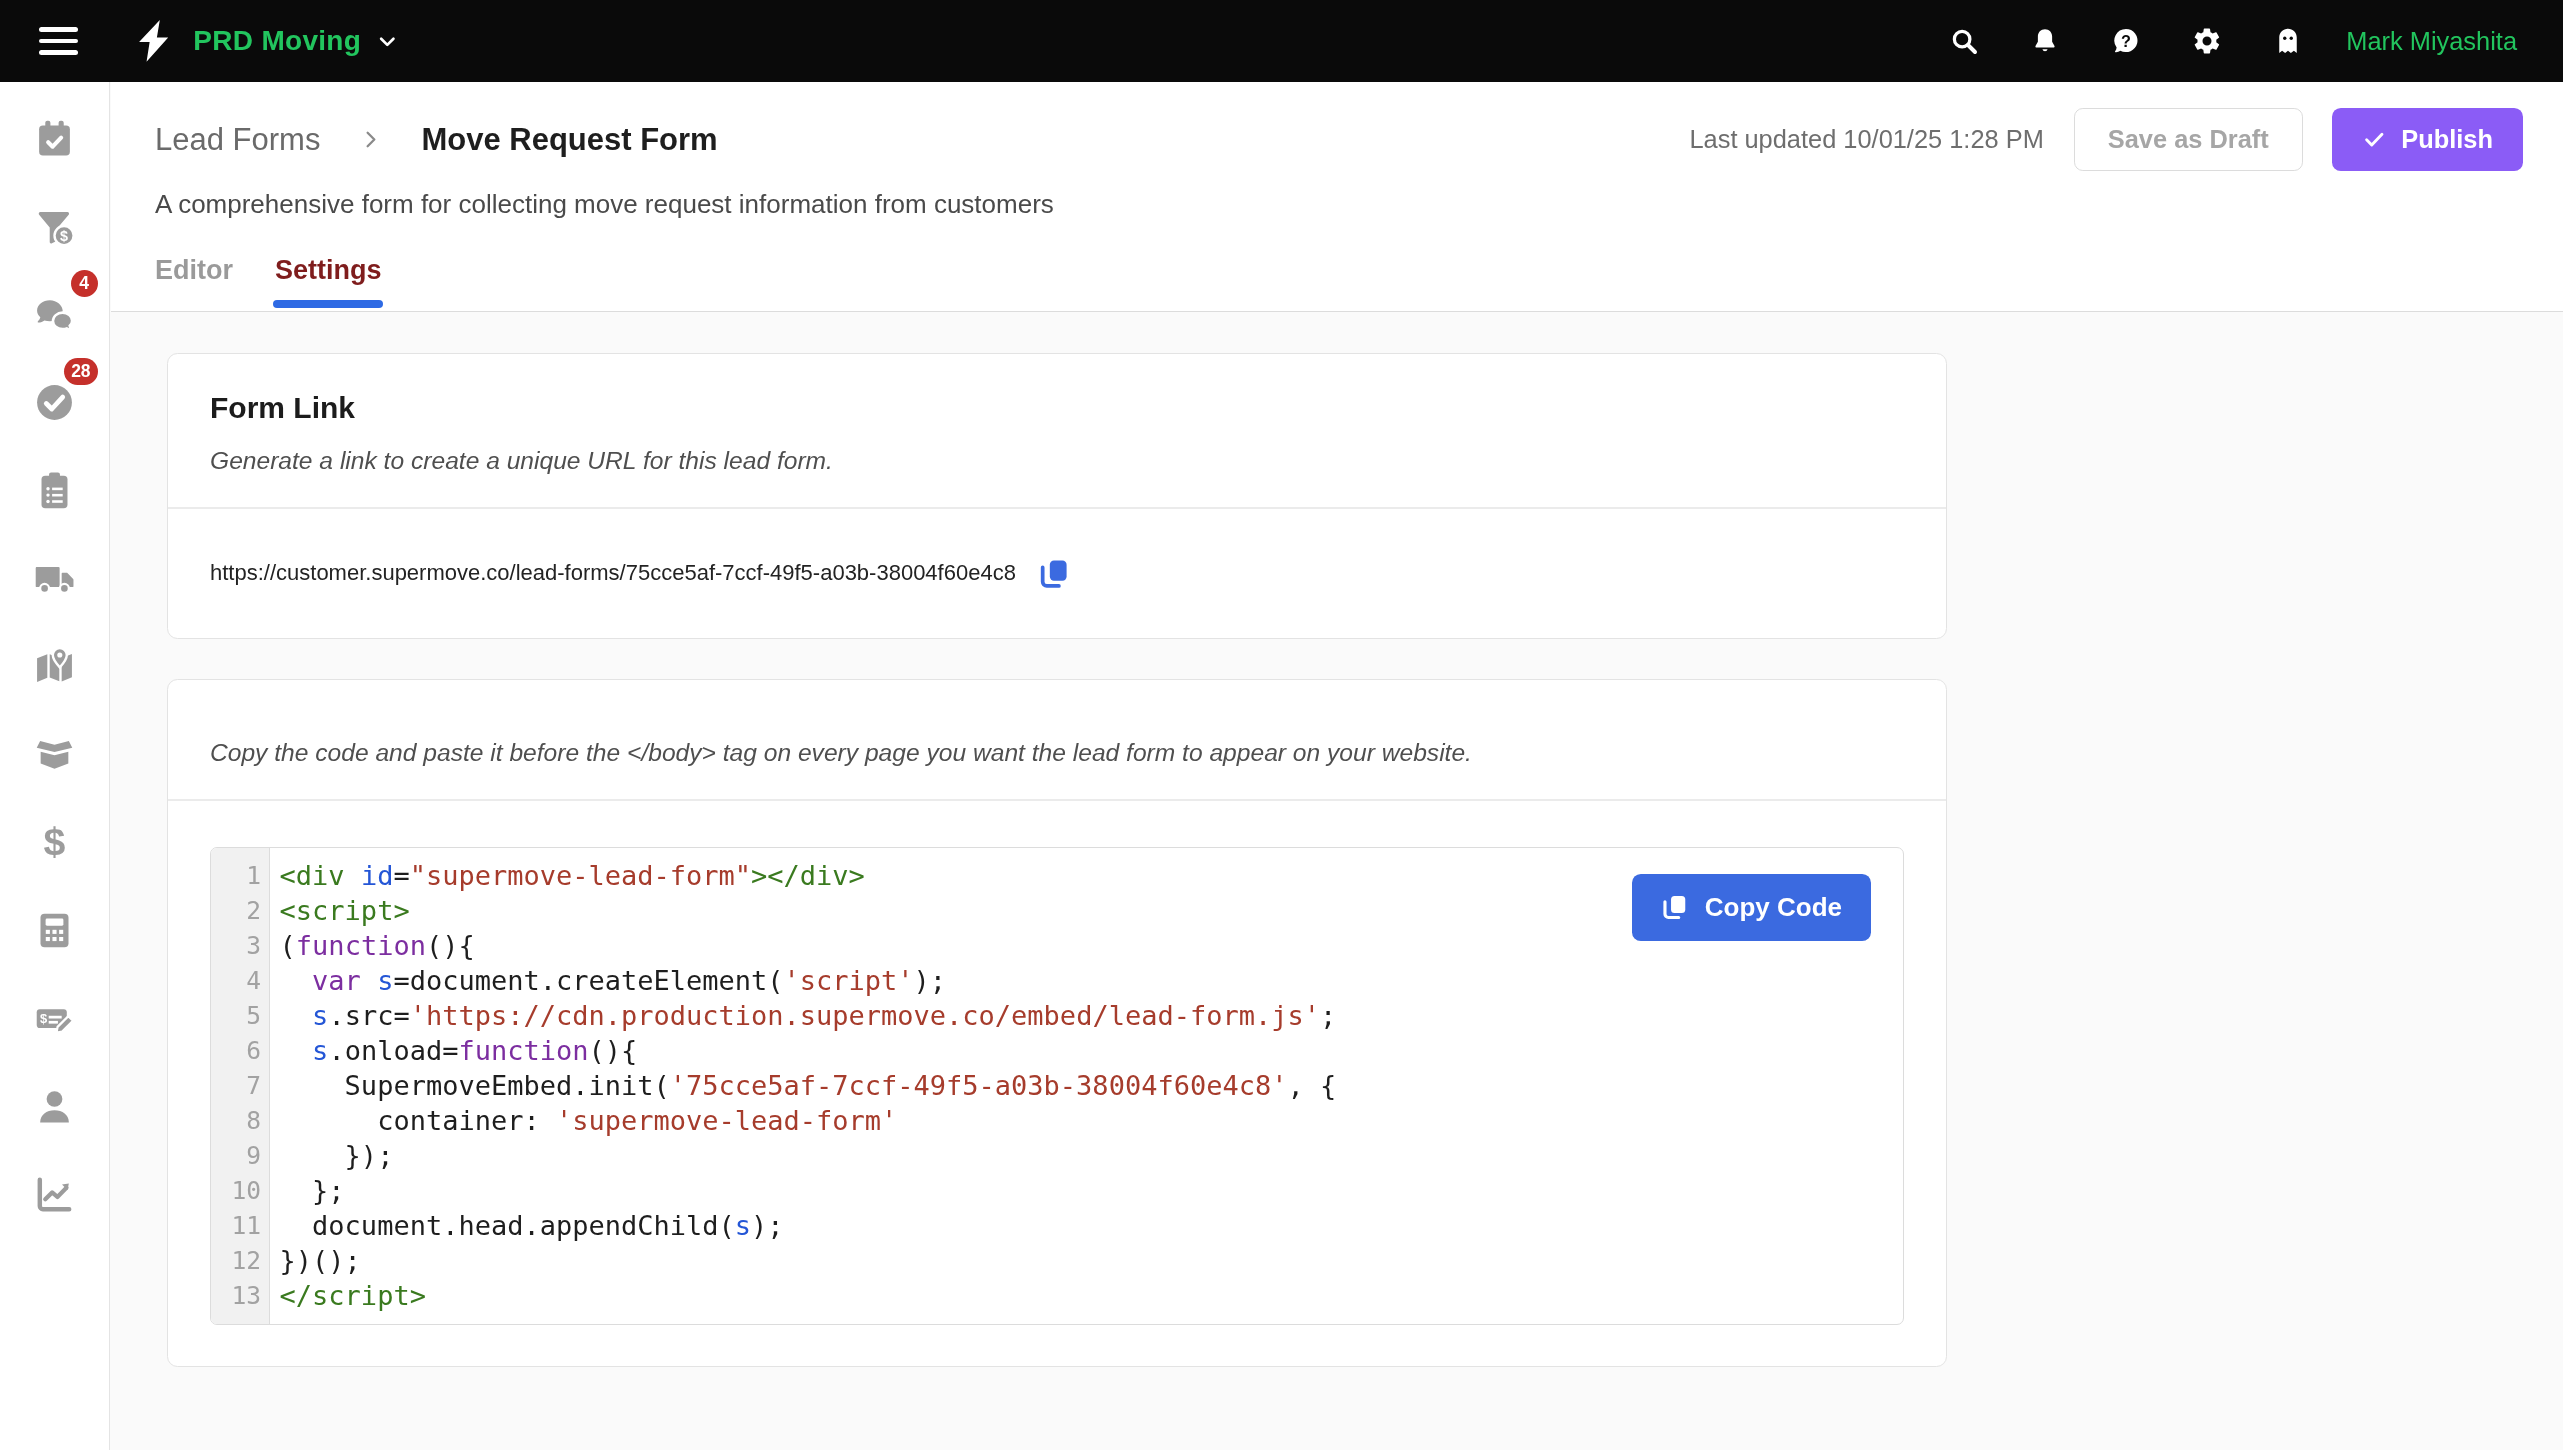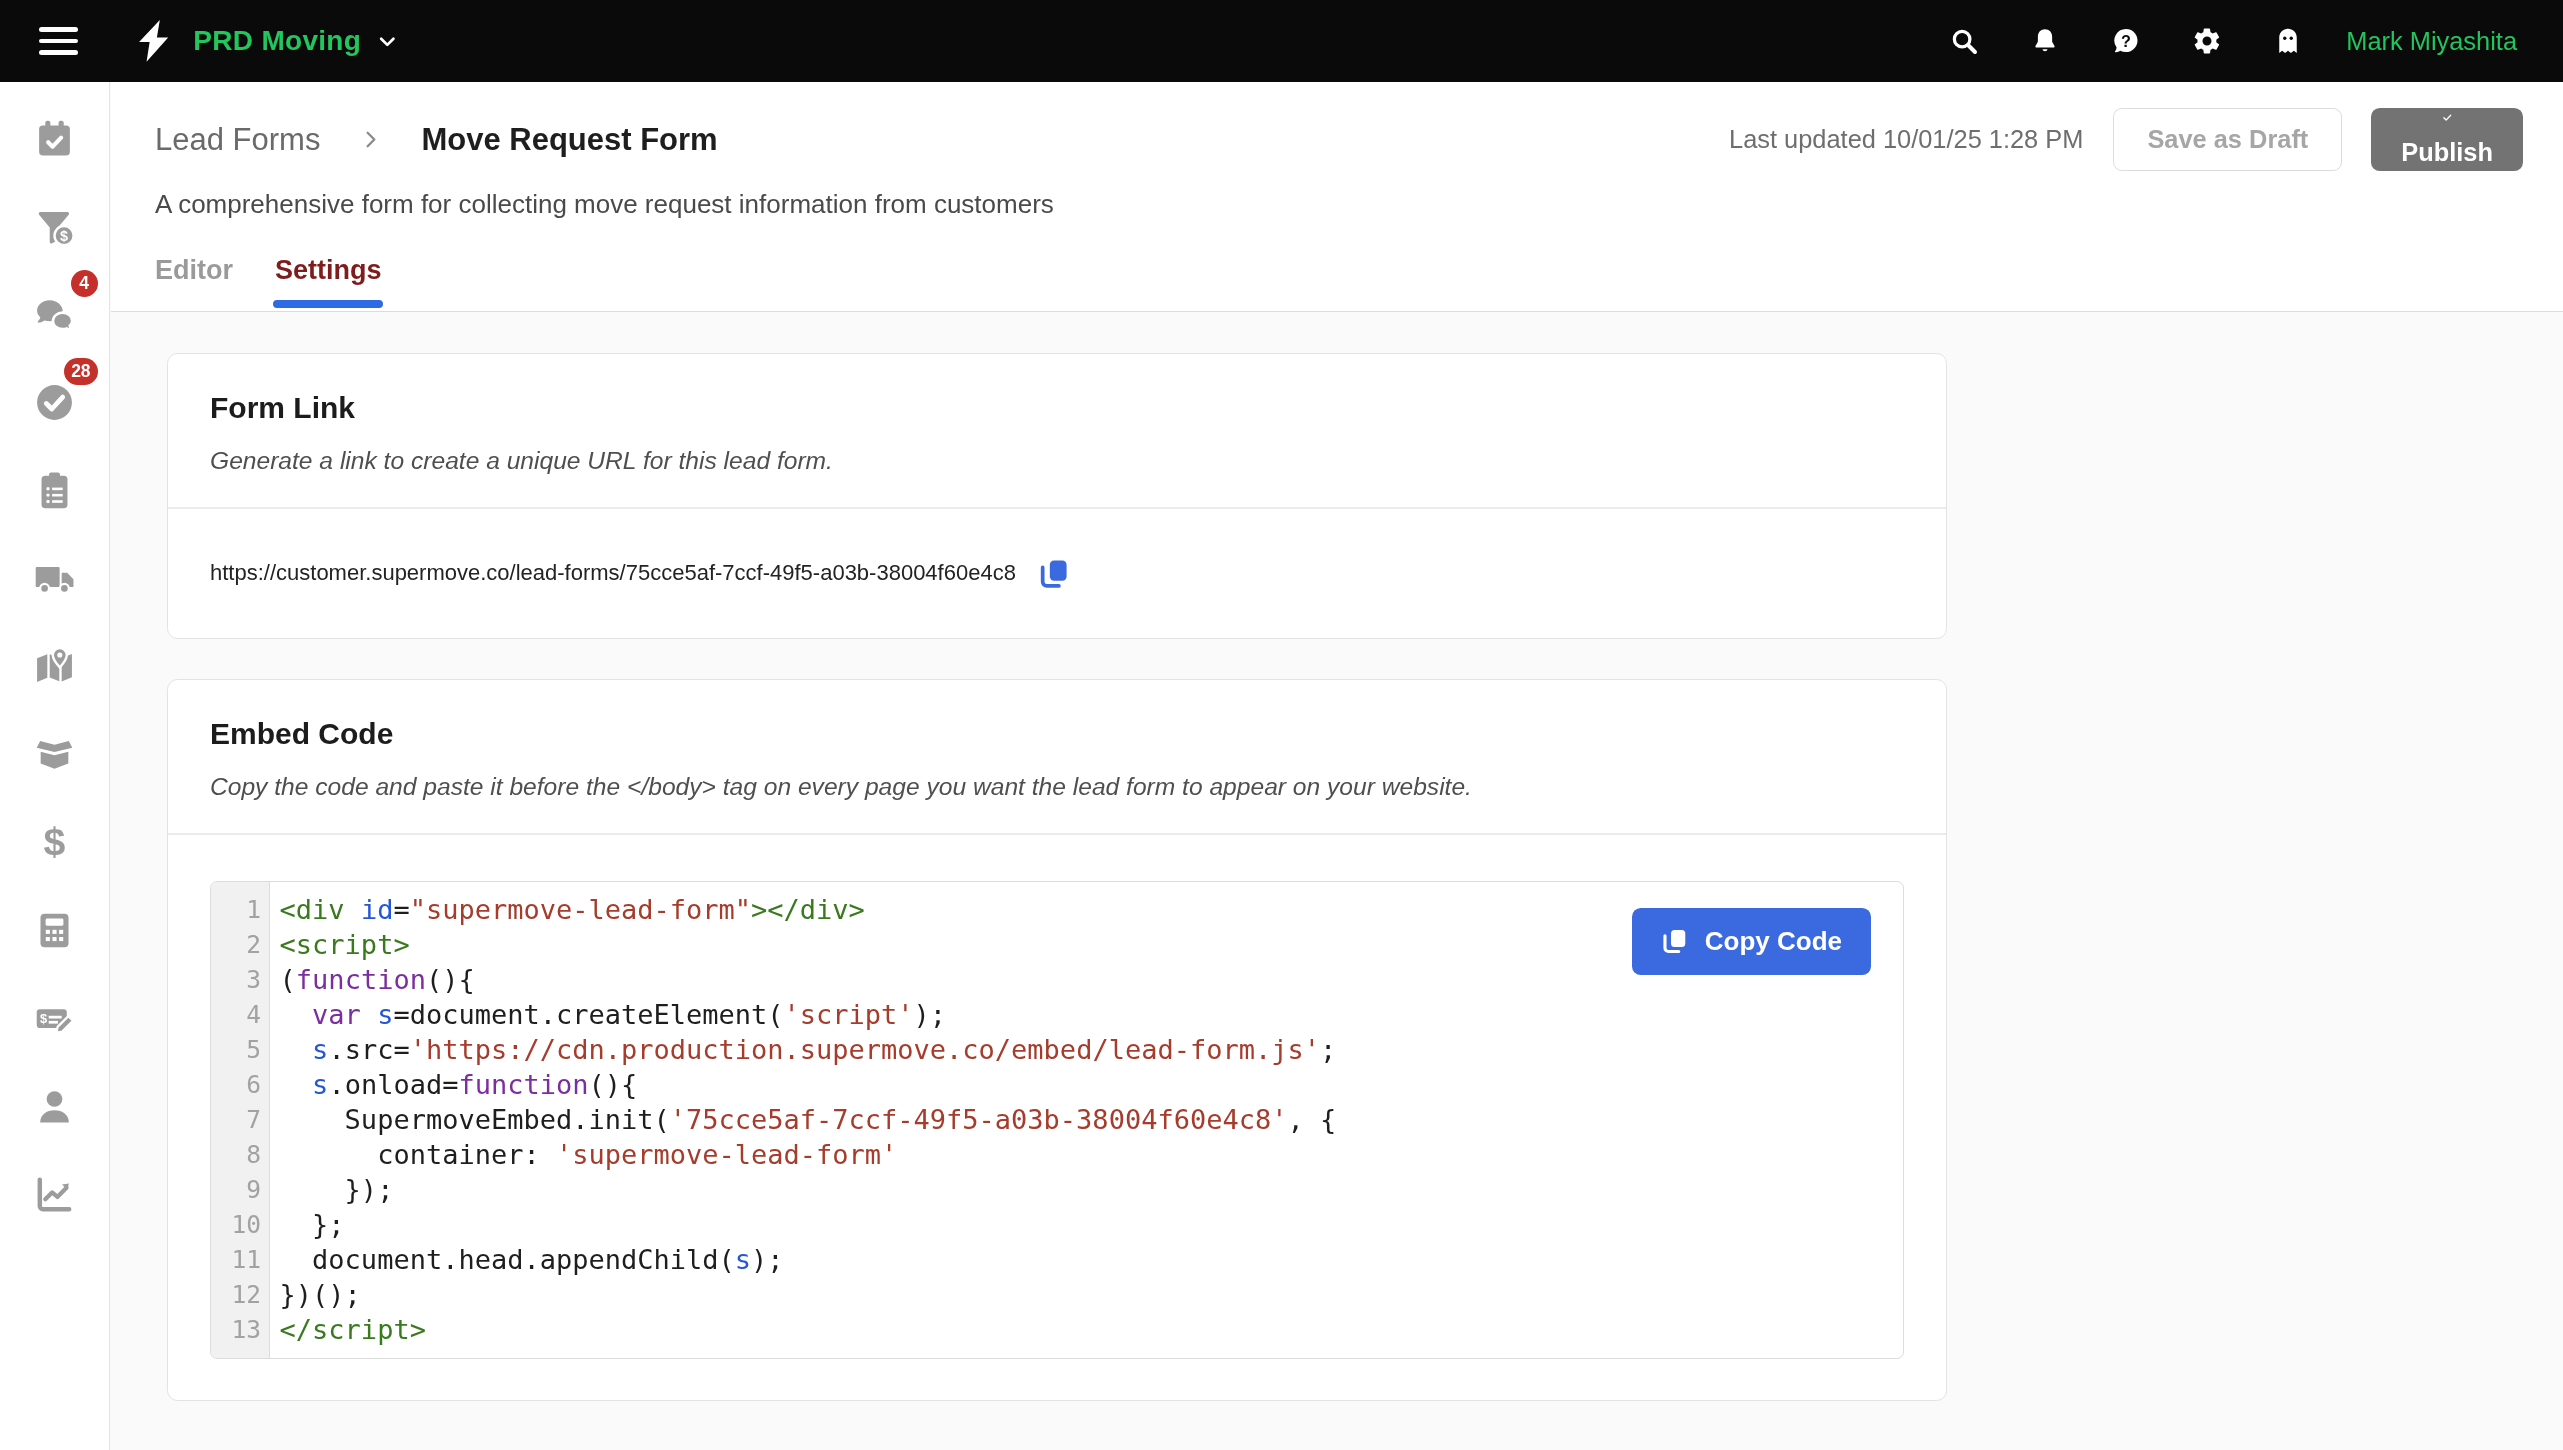--- a/index.html
+++ b/index.html
@@ -29,21 +29,21 @@
   .main{position:absolute;left:111px;top:82px;right:0;bottom:0;background:#fafafa;}
   .pagehead{position:absolute;left:0;top:0;right:0;height:229px;background:#fff;border-bottom:1.8px solid #dcdcdc;}
   .crumbrow{position:absolute;left:44px;top:26px;right:40px;height:63px;display:flex;align-items:center;gap:16px;}
   .crumb-parent{font-size:31px;color:#6a6a6a;font-weight:500;cursor:pointer;}
   .crumb-sep{margin:0 23px;display:flex;align-items:center;}
   .crumb-current{font-size:31px;color:#1e1e1e;font-weight:700;}
   .headactions{margin-left:auto;display:flex;align-items:center;}
   .lastupd{font-size:25.4px;color:#6e6e6e;margin-right:30px;}
   .btn{display:flex;align-items:center;justify-content:center;height:63px;border-radius:8.8px;font-size:25.4px;font-weight:700;box-sizing:border-box;cursor:pointer;}
   .btn-draft{padding:12px 33px;background:#fff;border:1.8px solid #dcdcdc;color:#a6a6a6;margin-right:29px;}
-  .btn-publish{padding:4px 30px;background:#737373;border:none;color:#fff;gap:15px;flex-direction:column;}
+  .btn-publish{padding:4px 30px;background:#8b5cf6;border:none;color:#fff;gap:15px;}
   .subtitle{position:absolute;left:44px;top:107px;font-size:26px;color:#4a4a4a;}
   .tabs{position:absolute;left:44px;bottom:0;display:flex;gap:42px;}
   .tab{font-size:27px;font-weight:700;color:#9a9a9a;padding-bottom:24.6px;position:relative;cursor:pointer;}
   .tab.active{color:#7f1d1d;}
   .tab.active::after{content:"";position:absolute;left:-1.8px;right:-1.8px;bottom:2.6px;height:8px;border-radius:4.4px;background:#2e6ae4;}
 
   .content{position:absolute;left:0;top:231px;right:0;bottom:0;overflow:hidden;}
   .card{position:relative;margin-left:56px;width:1780px;box-sizing:border-box;background:#fff;border:1.8px solid #e3e3e3;border-radius:10.5px;}
   .card1{margin-top:40px;}
   .card2{margin-top:40px;}
@@ -311,21 +311,20 @@
             <svg viewBox="0 0 24 24">
                 <rect x="8.6" y="2.6" width="12.2" height="14.6" rx="3" fill="currentColor"></rect>
                 <path d="M15.2 21H6.4A3 3 0 013.4 18V7.6" fill="none" stroke="currentColor" stroke-width="2.7" stroke-linecap="round"></path>
               </svg>
           </button>
         </div>
       </div>
 
       <div class="card card2">
         <div class="cardhead">
-          <div class="cardtitle">Embed Code</div>
           <div class="carddesc">Copy the code and paste it before the &lt;/body&gt; tag on every page you want the lead form to appear on your website.</div>
         </div>
         <div class="carddiv"></div>
         <div class="codesection">
           <div class="codeblock">
             <div class="gutter" id="gutter">
                 <div>1</div>
                 <div>2</div>
                 <div>3</div>
                 <div>4</div>

